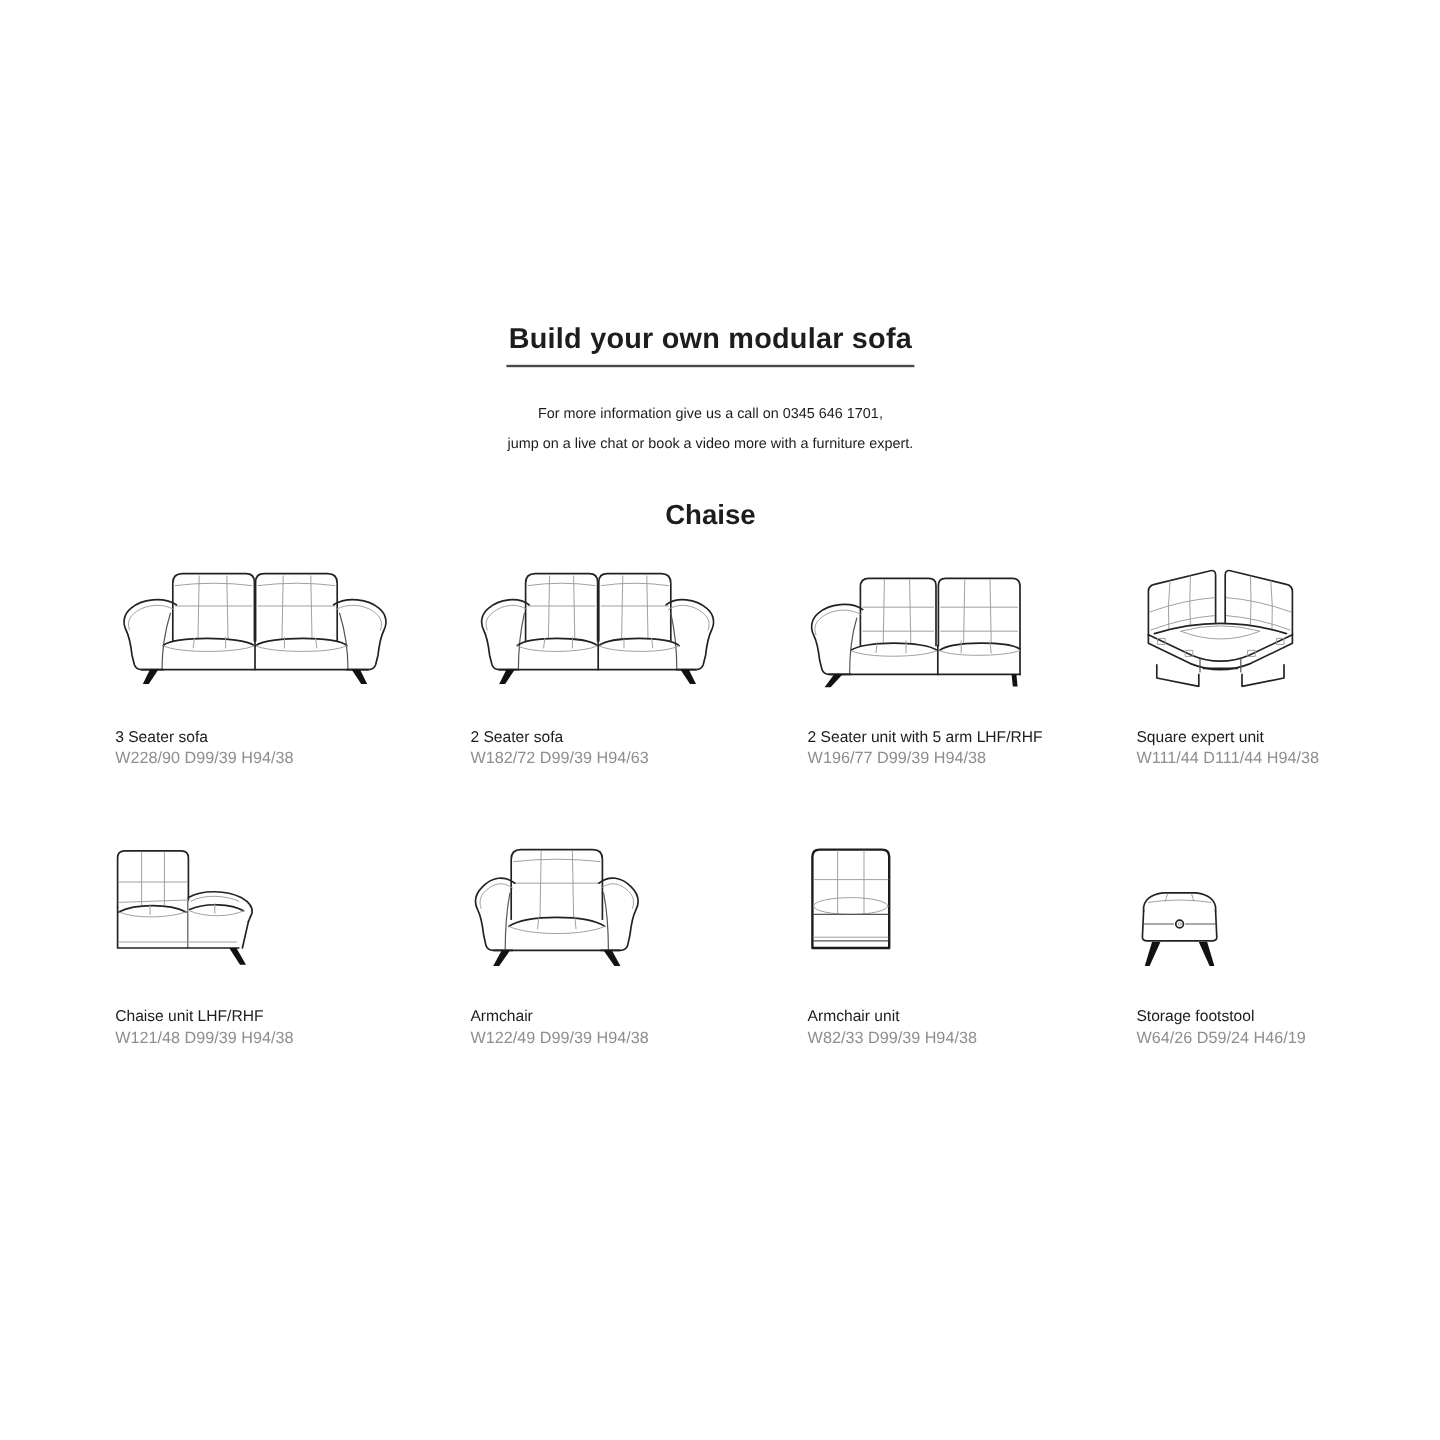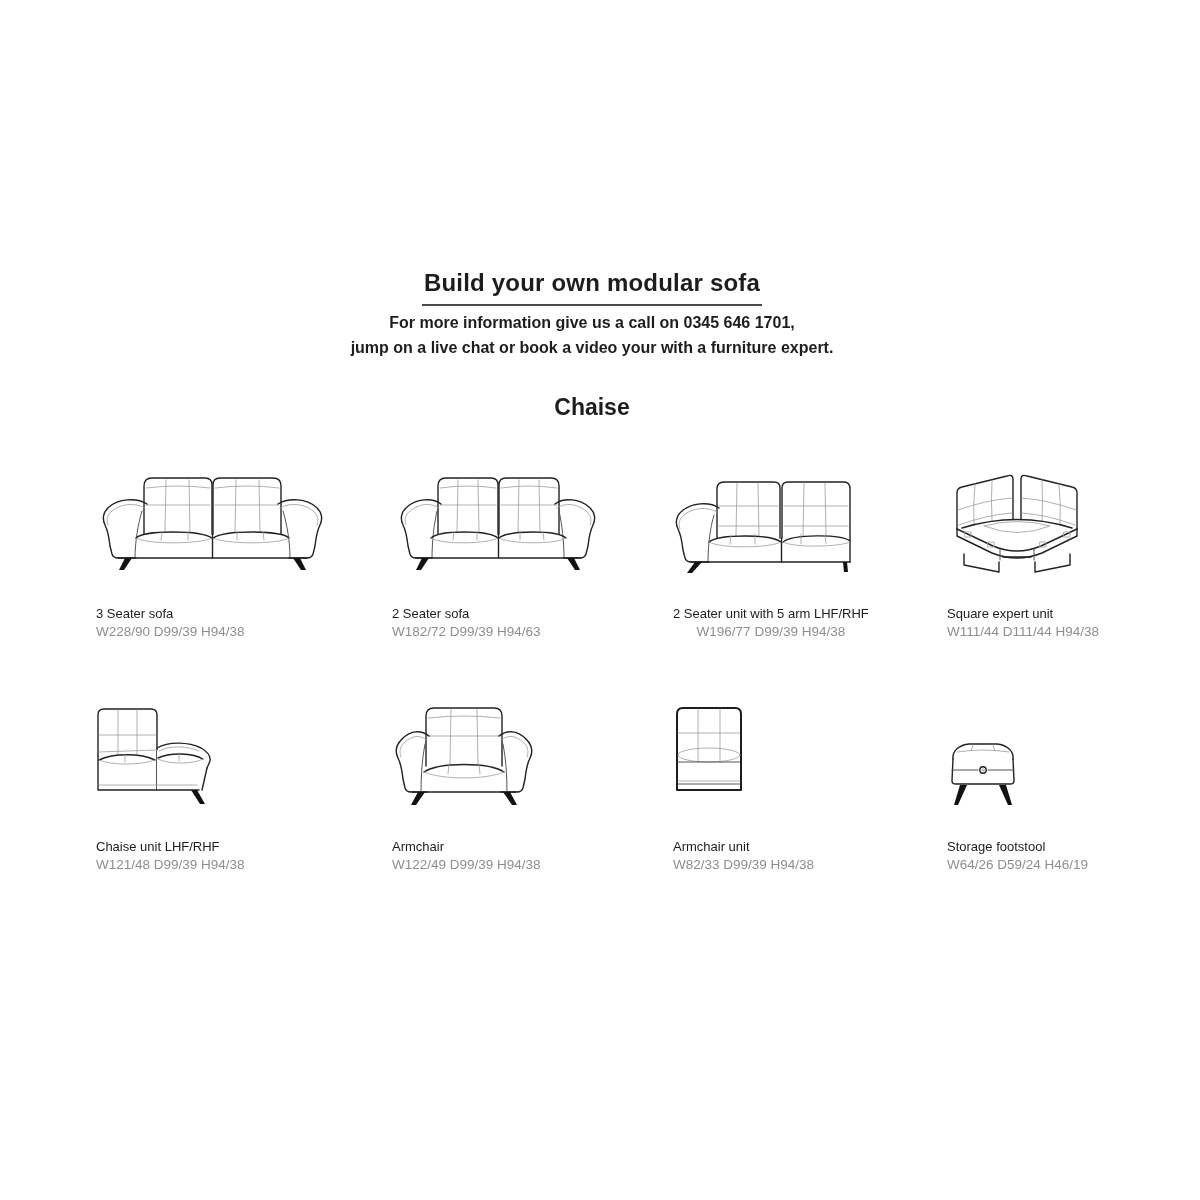--- a/index.html
+++ b/index.html
@@ -3,47 +3,47 @@
 <meta charset="utf-8">
 <style>
   html,body { margin:0; padding:0; background:#ffffff; }
   .page {
     position:relative; width:1200px; height:1200px; background:#ffffff;
     font-family:"Liberation Sans", sans-serif; color:#1d1d1b; overflow:hidden;
   }
   .hdr { position:absolute; left:0; top:268px; width:1184px; text-align:center; }
   .title { margin:0; font-size:24px; line-height:29px; font-weight:700; letter-spacing:0.2px; }
   .title .u { display:inline-block; padding:0 2px 7px; border-bottom:2px solid #4a4a4a; }
-  .sub { margin:4px 0 0; font-size:16px; line-height:25px; font-weight:700; }
+  .sub { margin:26px 0 0; font-size:12px; line-height:25px; font-weight:400; }
   .range { margin:34px 0 0; font-size:23px; line-height:27px; font-weight:700; }
 
   .illus { position:absolute; margin:0; padding:0; }
   .illus svg { display:block; width:100%; height:100%; }
 
   .plabel { position:absolute; white-space:nowrap; }
   .pname { font-size:13px; font-weight:400; line-height:16px; }
-  .pdims { font-size:13.5px; color:#8e8e8e; line-height:17px; margin-top:1px;text-align:center; }
+  .pdims { font-size:13.5px; color:#8e8e8e; line-height:17px; margin-top:1px; }
 
   
   .s-o  { fill:none; stroke:#1c1c1c; stroke-width:2;   stroke-linecap:round; stroke-linejoin:round; }
   .s-m  { fill:none; stroke:#222222; stroke-width:1.4; stroke-linecap:round; stroke-linejoin:round; }
   .s-t  { fill:none; stroke:#555555; stroke-width:1;   stroke-linecap:round; stroke-linejoin:round; }
   .s-d  { fill:none; stroke:#9c9c9c; stroke-width:0.8; stroke-linecap:round; stroke-linejoin:round; }
   .s-leg{ fill:#121212; stroke:none; }
 </style>
 </head>
 <body>
 
 <div class="page">
 
   <header class="hdr">
     <h1 class="title"><span class="u">Build your own modular sofa</span></h1>
     <p class="sub">
       <span>For more information give us a call on 0345 646 1701,</span><br>
-      <span>jump on a live chat or book a video your with a furniture expert.</span>
+      <span>jump on a live chat or book a video more with a furniture expert.</span>
     </p>
     <h2 class="range">Chaise</h2>
   </header>
 
   <figure class="illus" style="left:100px;top:474px;width:225px;height:96px">
     <svg viewBox="0 0 225 96" xmlns="http://www.w3.org/2000/svg">
       <path class="s-m" d="M44,60 L44,12 Q44,4 52,4 L105,4 Q112,4 112,11 L112,60"></path>
       <path class="s-m" d="M113,60 L113,11 Q113,4 120,4 L173,4 Q181,4 181,12 L181,60"></path>
       <path class="s-d" d="M46,31 L110,31 M115,31 L179,31"></path>
       <path class="s-d" d="M66,6 L65,58 M89,6 L90,58 M136,6 L135,58 M159,6 L160,58"></path>

